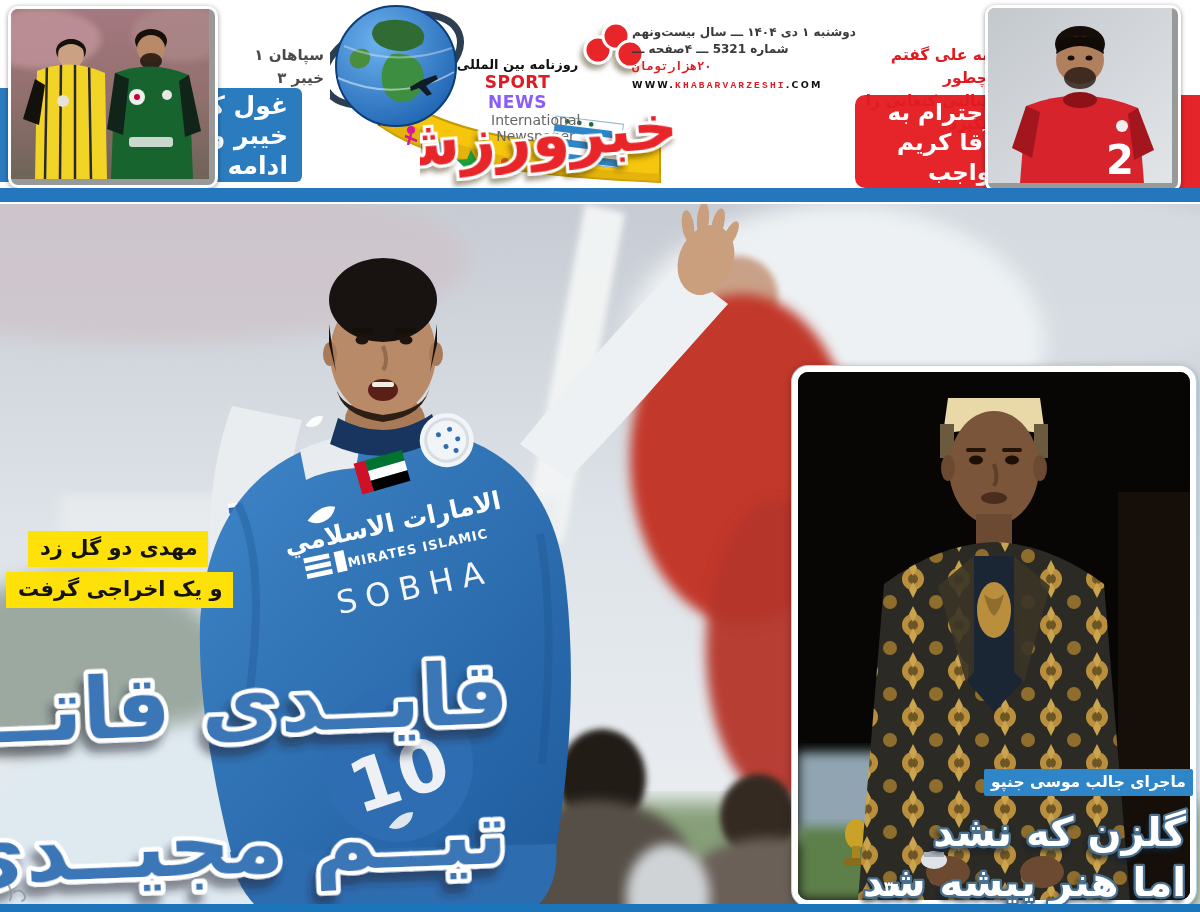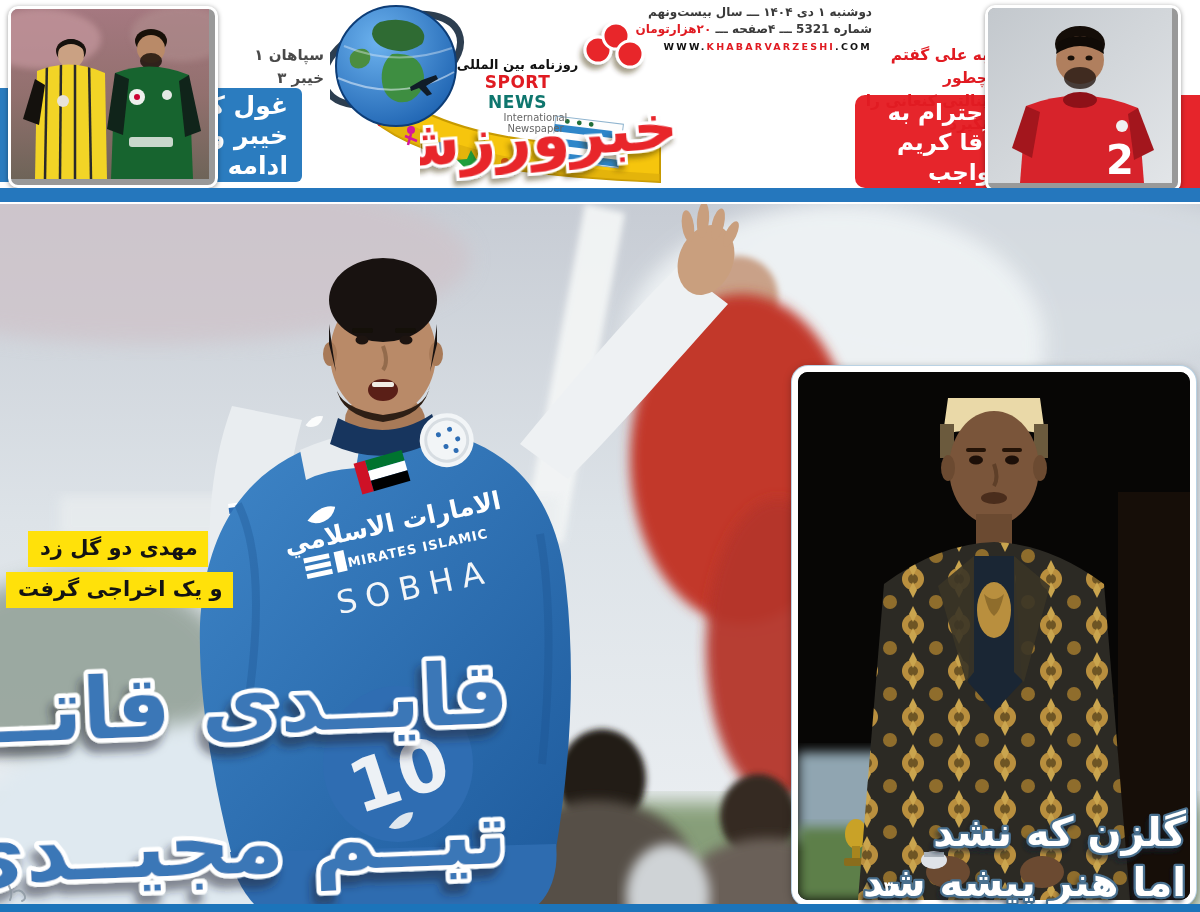--- a/index.html
+++ b/index.html
@@ -18,25 +18,25 @@
   .band-left .bl-text{position:absolute;right:14px;top:3px;text-align:right;font-size:25px;line-height:30px;}
   .band-right{left:855px;top:95px;width:345px;height:93px;background:#e6252b;border-radius:10px 0 0 10px;}
   .band-right .br-text{position:absolute;left:0;top:2px;width:136px;text-align:right;font-size:23px;line-height:30px;}
   .pref{font-size:11px;font-weight:700;color:#fff;vertical-align:middle;margin-left:3px;}
   .kicker{left:845px;top:44px;width:143px;text-align:right;color:#e11b22;font-weight:700;
           font-size:15.5px;line-height:23px;z-index:2;}
   
   .brand-text{left:455px;top:16px;width:125px;text-align:center;z-index:4;}
   .brand-type{font-size:13px;font-weight:700;color:#111;margin-top:41px;}
   .brand-en{font-size:17px;font-weight:700;letter-spacing:.5px;}
-  .brand-en .s1{color:#e01b22;} .brand-en .s2{color:#0f766e;}
-  .brand-sub{font-size:10px;color:#666;padding-left:36px;}
-  .dateline{left:632px;top:4px;width:240px;text-align:right;color:#3a3a3a;
+  .brand-en .s1{color:#e01b22;} .brand-en .s2{color:#8b5cf6;}
+  .brand-sub{font-size:14px;color:#666;padding-left:36px;}
+  .dateline{left:632px;top:24px;width:240px;text-align:left;color:#3a3a3a;
             font-size:12px;font-weight:700;line-height:17px;z-index:4;}
-  .dateline .red{color:#e01b22;}
+  .dateline .red{color:#e01b22;font-family:Liberation Mono, monospace;}
   .site{direction:ltr;font-size:9.5px;letter-spacing:2.2px;color:#111;}
   .site .red{color:#e01b22;margin-top:43px;}
   .sep-bar{left:0;top:188px;width:1200px;height:14px;background:#2577bd;z-index:5;}
   
   .main-photo{left:0;top:204px;width:1200px;height:708px;z-index:1;background:#dfe5ea;}
   .tag{background:#ffe10a;color:#131313;font-weight:700;font-size:21px;line-height:1;
        padding:7px 10px 8px 12px;z-index:6;white-space:nowrap;}
   .tag1{left:28px;top:531px;} .tag2{left:6px;top:572px;}
   .headline-svg{left:0;top:606px;width:545px;height:306px;z-index:7;}
   
@@ -409,20 +409,21 @@
         <ellipse cx="196" cy="238" rx="17" ry="28" fill="#b98f3e"></ellipse>
         <path d="M186,222 q10,10 20,0 q-4,18 -10,22 q-6,-4 -10,-22 Z" fill="#8f6d2c"></path>
         <ellipse cx="150" cy="500" rx="22" ry="16" fill="#6b4a31"></ellipse>
         <ellipse cx="244" cy="500" rx="22" ry="16" fill="#6b4a31"></ellipse>
         <ellipse cx="136" cy="488" rx="13" ry="9" fill="#dfe3e8"></ellipse>
         <rect x="126" y="480" width="20" height="5" fill="#aab2ba"></rect>
       </g>
     </svg>
   </div>
 
+  <div class="abs inset-label rtl">ماجرای جالب موسی جنپو</div>
 
   <svg class="abs inset-headline-svg" viewBox="0 0 396 116">
     <defs>
         <filter id="iShadow" x="-20%" y="-30%" width="140%" height="160%">
       <feDropShadow dx="-2" dy="4" stdDeviation="2" flood-color="#10202e" flood-opacity=".6"></feDropShadow>
     </filter>
       </defs>
     <g filter="url(#iShadow)">
       <text x="388" y="56" text-anchor="end" font-family="DejaVu Sans, sans-serif" font-size="40" font-weight="700" fill="#ffffff" stroke="#49708f" stroke-width="4.5" paint-order="stroke" stroke-linejoin="round">گلزن که نشد</text>
       <text x="388" y="106" text-anchor="end" font-family="DejaVu Sans, sans-serif" font-size="40" font-weight="700" fill="#ffffff" stroke="#49708f" stroke-width="4.5" paint-order="stroke" stroke-linejoin="round">اما هنر پیشه شد</text>

